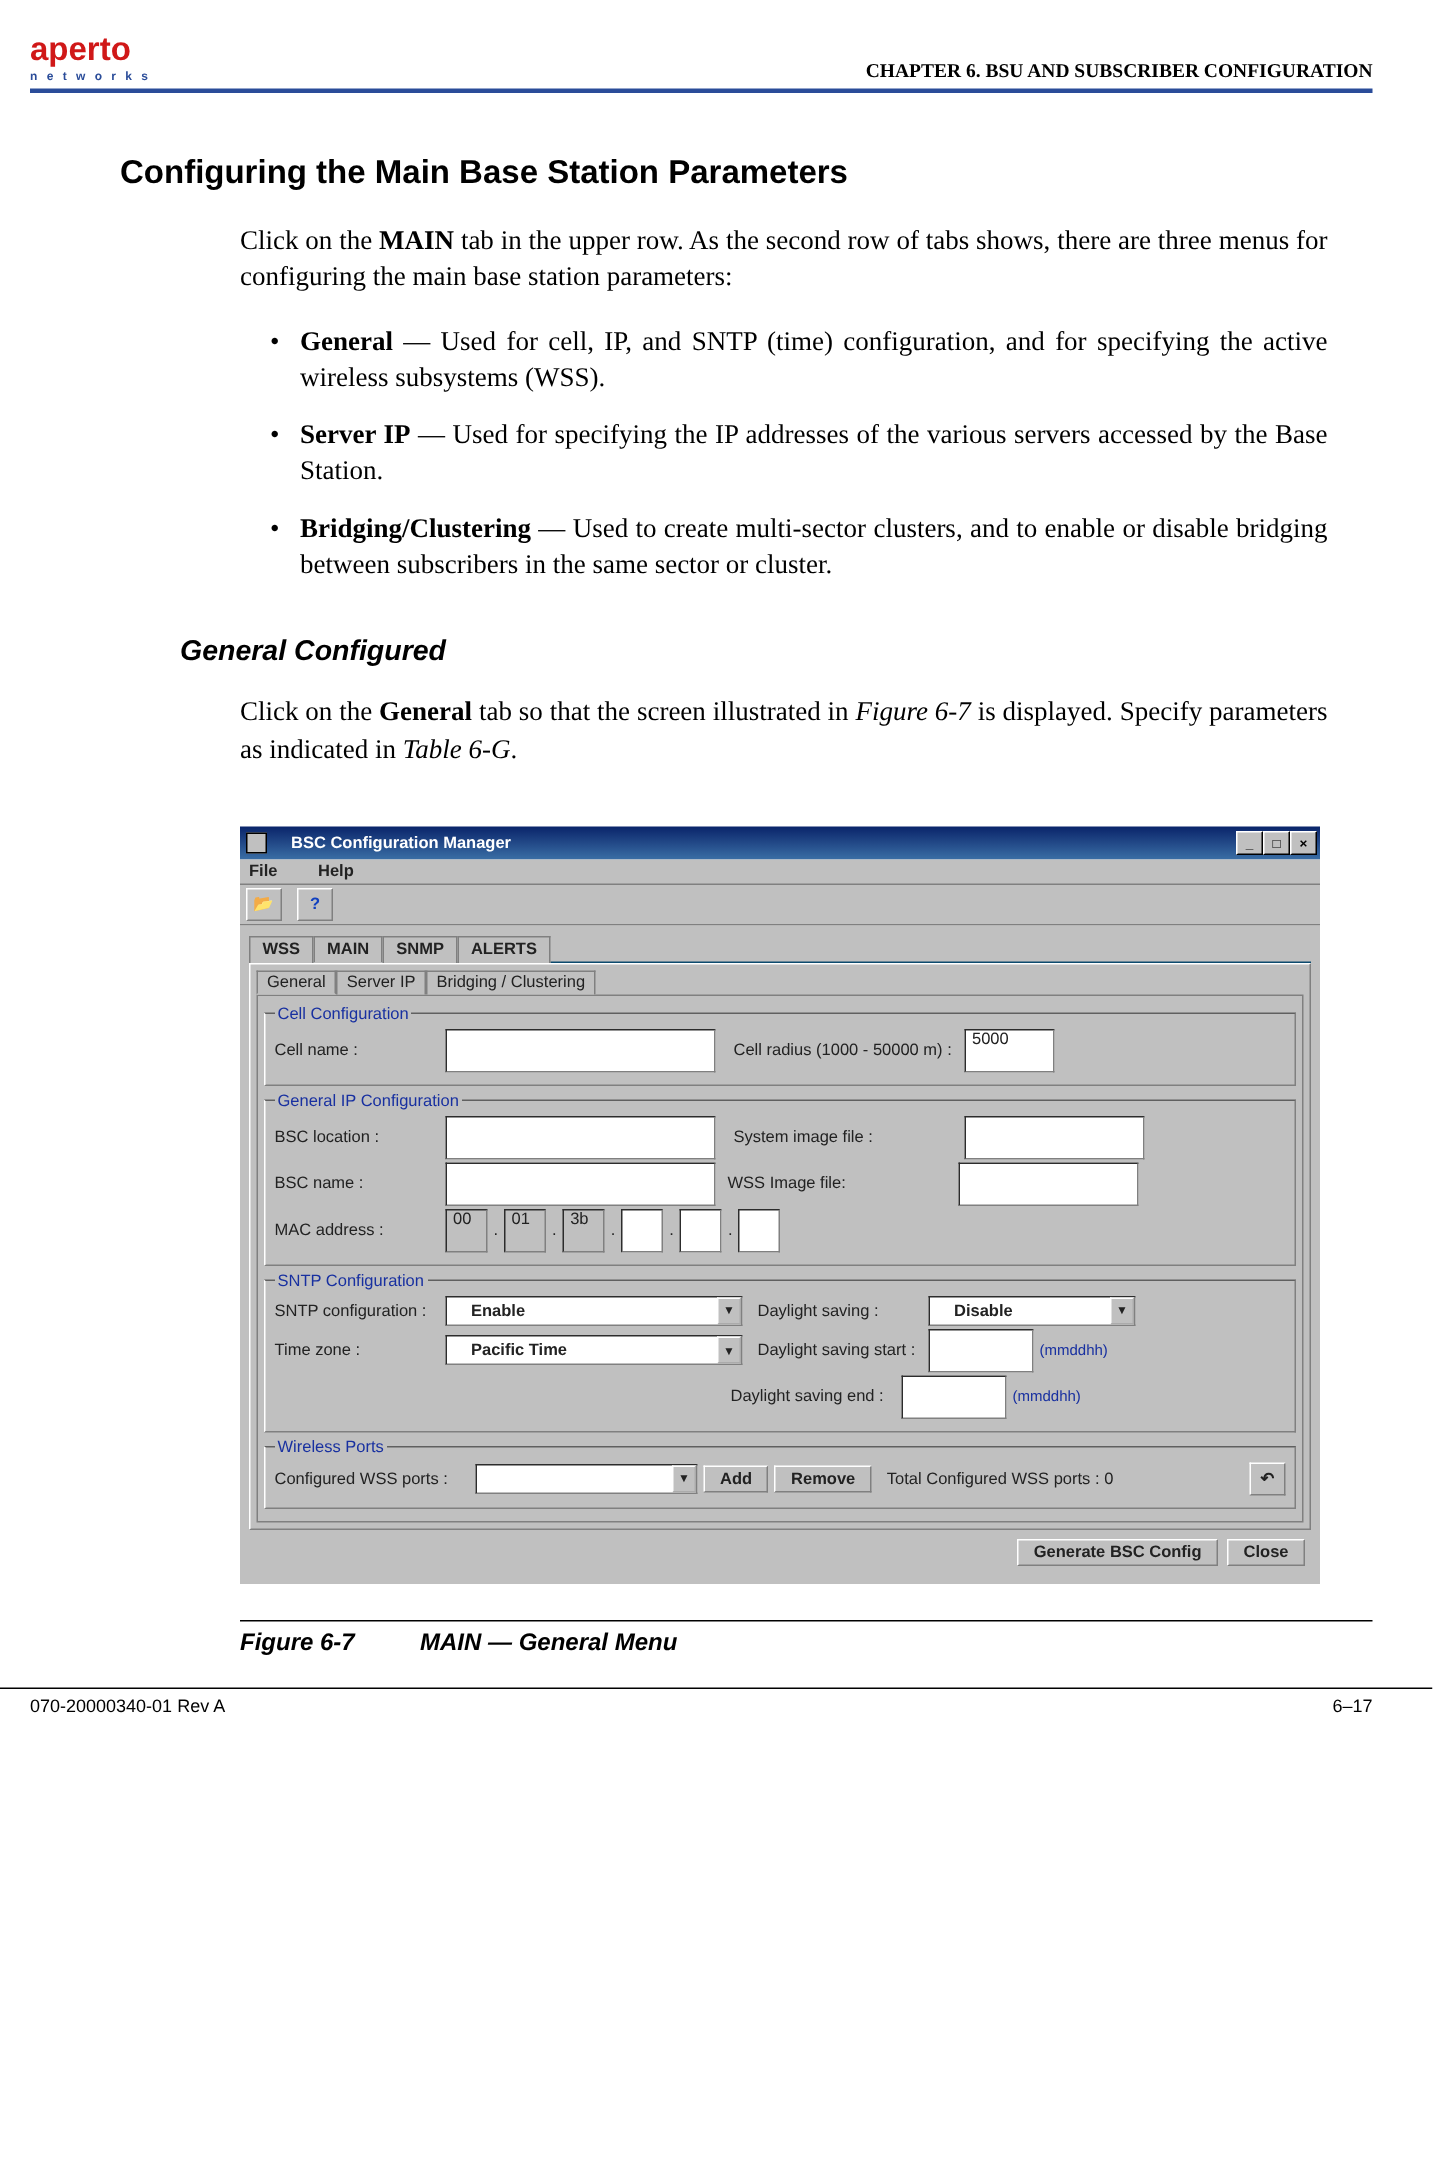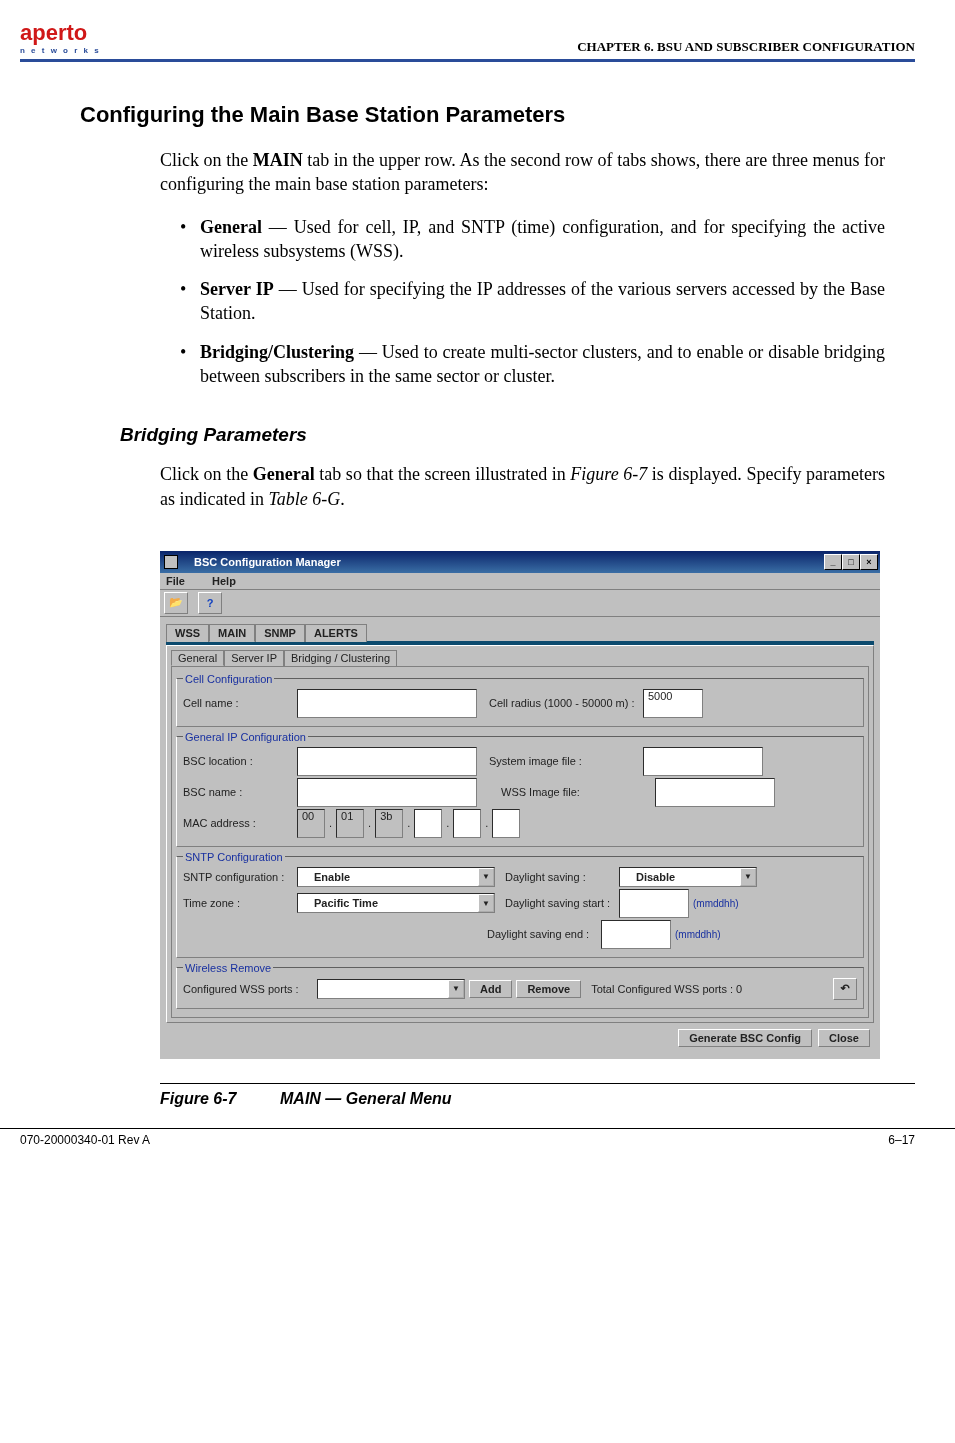--- a/index.html
+++ b/index.html
@@ -94,21 +94,21 @@
   }
   .titlebar .title-left { display:flex; align-items:center; gap:16px; font-weight:bold; }
   .titlebar .title-left .coffee { width:12px;height:12px;background:#c0c0c0;border:1px solid #000; }
   .win-btns { display:flex; gap:0; }
   .win-btn { width:16px;height:14px;background:#c0c0c0;border:1px solid #000;border-left-color:#fff;border-top-color:#fff;display:flex;align-items:center;justify-content:center;font-size:9px;font-weight:bold;color:#000; }
   .menubar { background:#c0c0c0;border-bottom:1px solid #808080;padding:2px 6px; }
   .menubar span { margin-right:24px; font-weight:bold; }
   .toolbar { background:#c0c0c0;border-bottom:1px solid #808080;padding:2px 4px;display:flex;gap:2px; }
   .tool-btn { width:22px;height:20px;background:#c0c0c0;border:1px solid #808080;border-left-color:#fff;border-top-color:#fff;display:flex;align-items:center;justify-content:center;font-weight:bold; }
   .client { background:#c0c0c0;padding:6px; }
-  .tabrow { display:flex;border-bottom:4px solid #0c4a6e;margin-bottom:0; }
+  .tabrow { display:flex;border-bottom:1px solid #0c4a6e;margin-bottom:0; }
   .tab { padding:2px 8px;border:1px solid #808080;border-bottom:none;background:#c0c0c0;margin-right:0;font-weight:bold;position:relative;top:1px; }
   .tab.active { background:#c0c0c0;border-bottom:1px solid #c0c0c0;z-index:2; }
   .tab-panel { border:1px solid #808080;border-left-color:#fff;border-top-color:#fff;padding:4px;background:#c0c0c0; }
   .subtabrow { display:flex;margin-bottom:0; }
   .subtab { padding:1px 6px;border:1px solid #808080;border-bottom:none;background:#c0c0c0;font-size:11px; }
   .subtab.active { background:#c0c0c0;border-bottom:1px solid #c0c0c0;font-weight:normal; }
   .subpanel { border:1px solid #808080;background:#c0c0c0;padding:4px; }
   fieldset.grp { border:1px solid #808080;border-left-color:#fff;border-top-color:#606060;margin:2px 0 4px;padding:2px 6px 6px; }
   fieldset.grp legend { color:#1830a0;font-size:11px;padding:0 2px; }
   .row { display:flex;align-items:center;gap:4px;margin:2px 0;flex-wrap:nowrap; }
@@ -162,21 +162,21 @@
   <p class="body-text">
     <span>Click on the </span><strong>MAIN</strong><span> tab in the upper row. As the second row of tabs shows, there are three menus for configuring the main base station parameters:</span>
   </p>
 
   <ul class="bullets">
     <li><strong>General</strong><span> — Used for cell, IP, and SNTP (time) configuration, and for specifying the active wireless subsystems (WSS).</span></li>
     <li><strong>Server IP</strong><span> — Used for specifying the IP addresses of the various servers accessed by the Base Station.</span></li>
     <li><strong>Bridging/Clustering</strong><span> — Used to create multi-sector clusters, and to enable or disable bridging between subscribers in the same sector or cluster.</span></li>
   </ul>
 
-  <h3 class="subhead">Bridging Parameters</h3>
+  <h3 class="subhead">General Configured</h3>
 
   <p class="body-text">
     <span>Click on the </span><strong>General</strong><span> tab so that the screen illustrated in </span><em>Figure 6-7</em><span> is displayed. Specify parameters as indicated in </span><em>Table 6-G</em><span>.</span>
   </p>
 
   <div class="figure-wrap">
     <div class="app-window">
       <div class="titlebar">
         <div class="title-left">
           <span class="coffee"></span>
@@ -225,21 +225,21 @@
               <legend>General IP Configuration</legend>
               <div class="row">
                 <span class="lbl">BSC location :</span>
                 <div class="inp wide"></div>
                 <span class="lbl2" style="margin-left:8px">System image file :</span>
                 <div class="inp med"></div>
               </div>
               <div class="row">
                 <span class="lbl">BSC name :</span>
                 <div class="inp wide"></div>
-                <span class="lbl2" style="margin-left:20px">WSS Image file:</span>
+                <span class="lbl2" style="margin-left:4px">WSS Image file:</span>
                 <div class="inp med"></div>
               </div>
               <div class="row">
                 <span class="lbl">MAC address :</span>
                 <div class="inp small" style="background:#c0c0c0">00</div>
                   <span>.</span>
                 <div class="inp small" style="background:#c0c0c0">01</div>
                   <span>.</span>
                 <div class="inp small" style="background:#c0c0c0">3b</div>
                   <span>.</span>
@@ -278,21 +278,21 @@
               <div class="row">
                 <span class="lbl"></span>
                 <div style="width:180px"></div>
                 <span style="width:110px;margin-left:6px">Daylight saving end :</span>
                 <div class="inp" style="width:70px"></div>
                 <span class="hint">(mmddhh)</span>
               </div>
             </fieldset>
 
             <fieldset class="grp">
-              <legend>Wireless Remove</legend>
+              <legend>Wireless Ports</legend>
               <div class="row">
                 <span style="width:130px">Configured WSS ports :</span>
                 <div class="combo" style="width:130px">
                     <span></span>
                     <span class="arrow">▼</span>
                   </div>
                 <div class="btn">Add</div>
                 <div class="btn">Remove</div>
                 <span style="margin-left:6px">Total  Configured WSS ports : 0</span>
                 <div class="tool-btn" style="margin-left:auto">↶</div>

